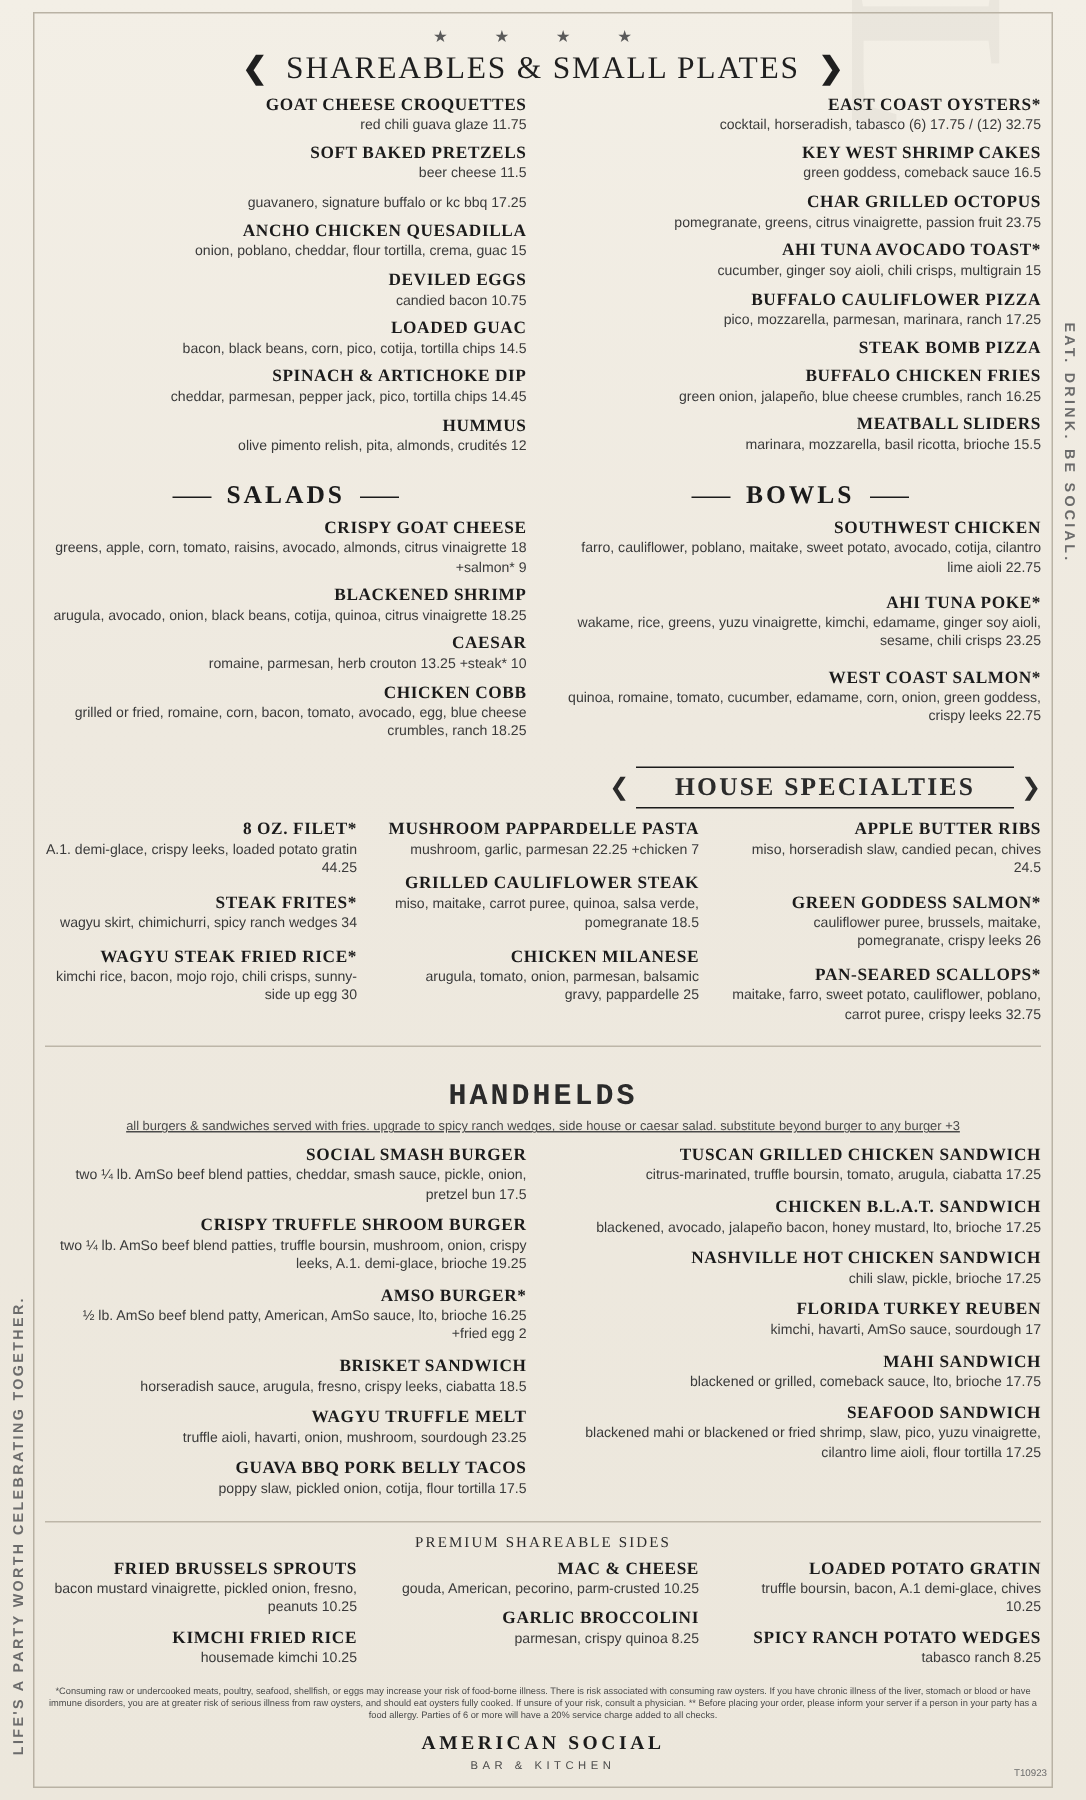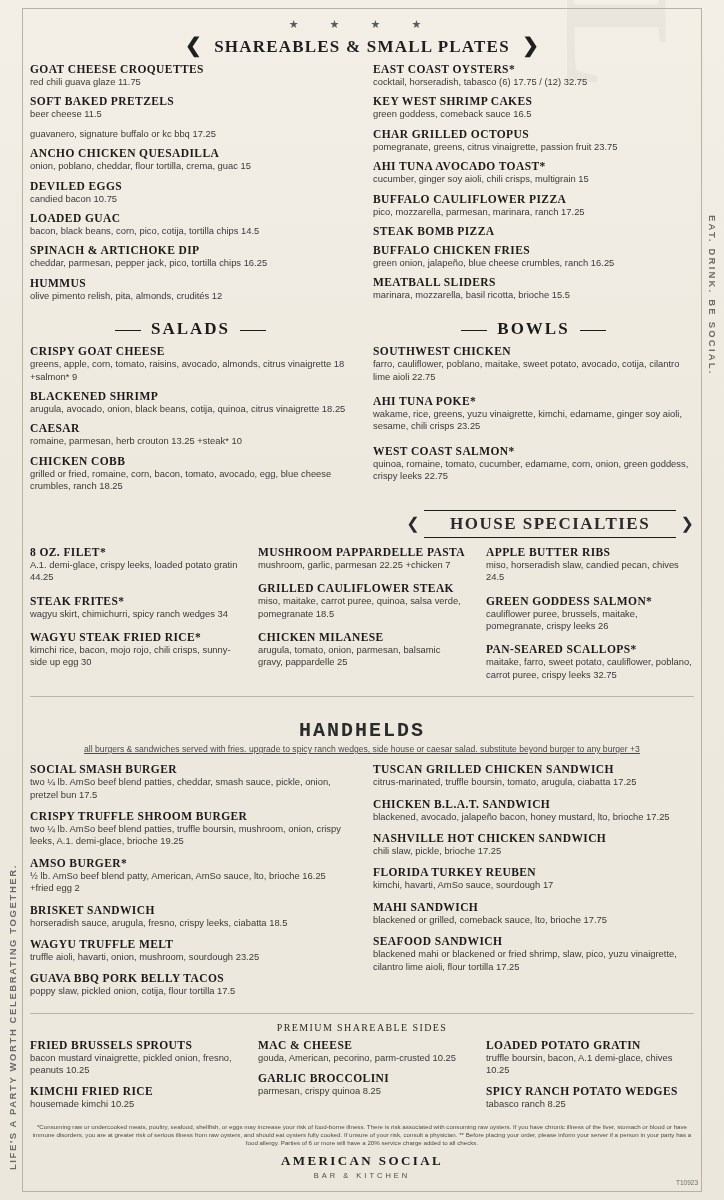--- a/index.html
+++ b/index.html
@@ -50,27 +50,27 @@
   .stars{
     text-align:center;letter-spacing:14px;font-size:11px;color:#5a5a5a;
     margin-top:4px;
   }
   .banner{
     text-align:center;margin-top:2px;margin-bottom:6px;
   }
   .banner .t{
     display:inline-block;
     font-family:"Liberation Serif", serif;
-    font-weight:bold;font-size:17px;letter-spacing:1.2px;
+    font-weight:normal;font-size:21px;letter-spacing:1.2px;
     color:#1f1f1f;
   }
   .banner .chev{font-size:20px;color:#1f1f1f;padding:0 8px;font-weight:bold;}
   .cols2{display:flex;gap:22px;}
   .col{flex:1;}
-  .item{margin-bottom:7px;}
+  .item{margin-bottom:7px;text-align:right;}
   .iname{
     font-family:"Liberation Serif", serif;
     font-weight:bold;font-size:11.5px;letter-spacing:.4px;color:#1b1b1b;
     text-transform:uppercase;
   }
   .idesc{
     font-size:9.4px;line-height:12.4px;color:#3a3a3a;margin-top:1px;
   }
   .sect-head{
     text-align:center;margin:10px 0 6px;
@@ -153,21 +153,21 @@
         <div class="item">
             <div class="iname">DEVILED EGGS</div>
             <div class="idesc">candied bacon  10.75</div>
           </div>
         <div class="item">
             <div class="iname">LOADED GUAC</div>
             <div class="idesc">bacon, black beans, corn, pico, cotija, tortilla chips  14.5</div>
           </div>
         <div class="item">
             <div class="iname">SPINACH &amp; ARTICHOKE DIP</div>
-            <div class="idesc">cheddar, parmesan, pepper jack, pico, tortilla chips  16.25</div>
+            <div class="idesc">cheddar, parmesan, pepper jack, pico, tortilla chips  14.45</div>
           </div>
         <div class="item">
             <div class="iname">HUMMUS</div>
             <div class="idesc">olive pimento relish, pita, almonds, crudités  12</div>
           </div>
       </div>
       <div class="col">
         <div class="item">
             <div class="iname">EAST COAST OYSTERS*</div>
             <div class="idesc">cocktail, horseradish, tabasco (6) 17.75 / (12) 32.75</div>

